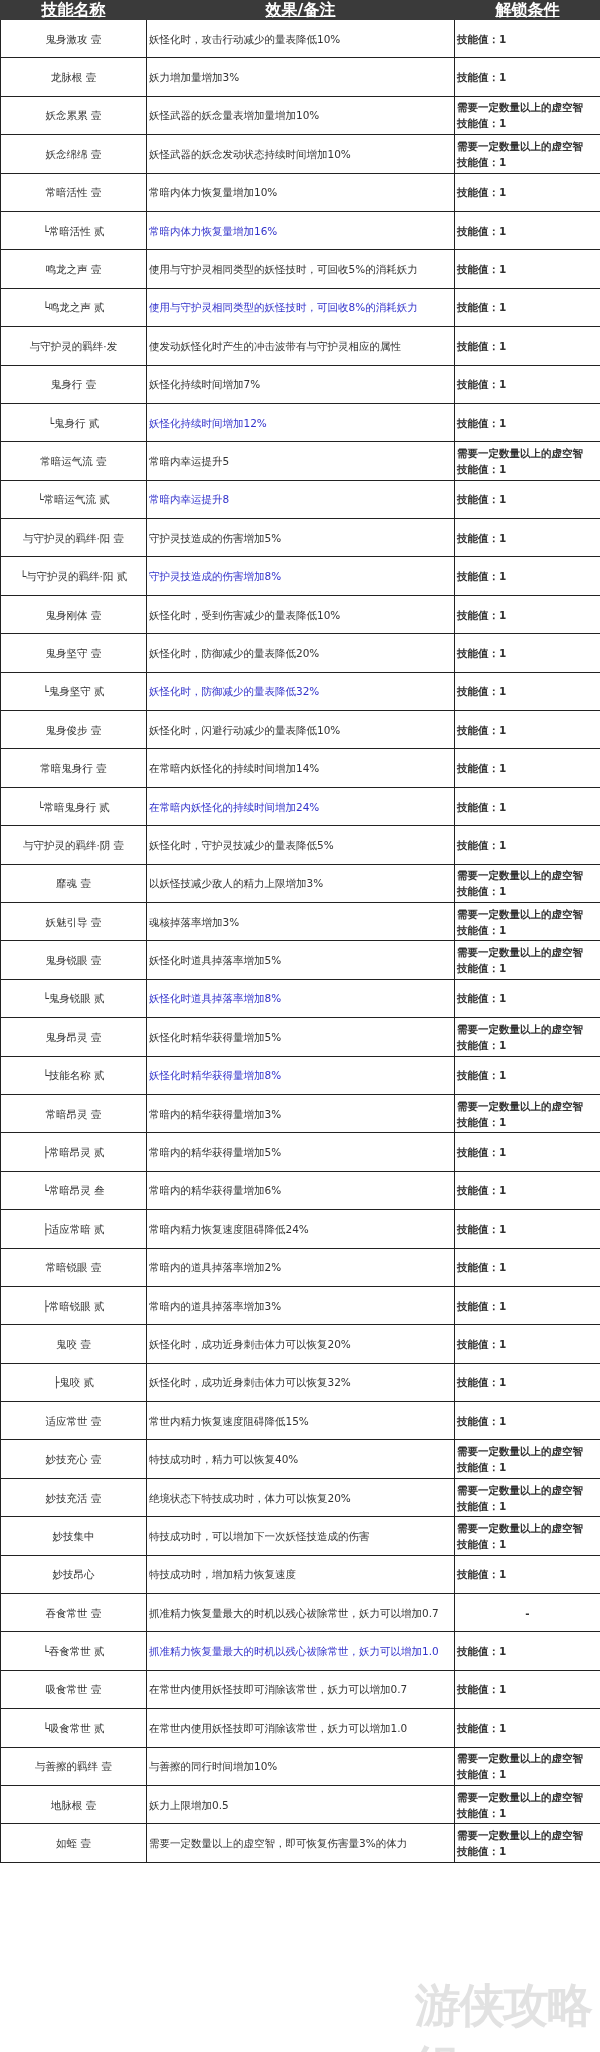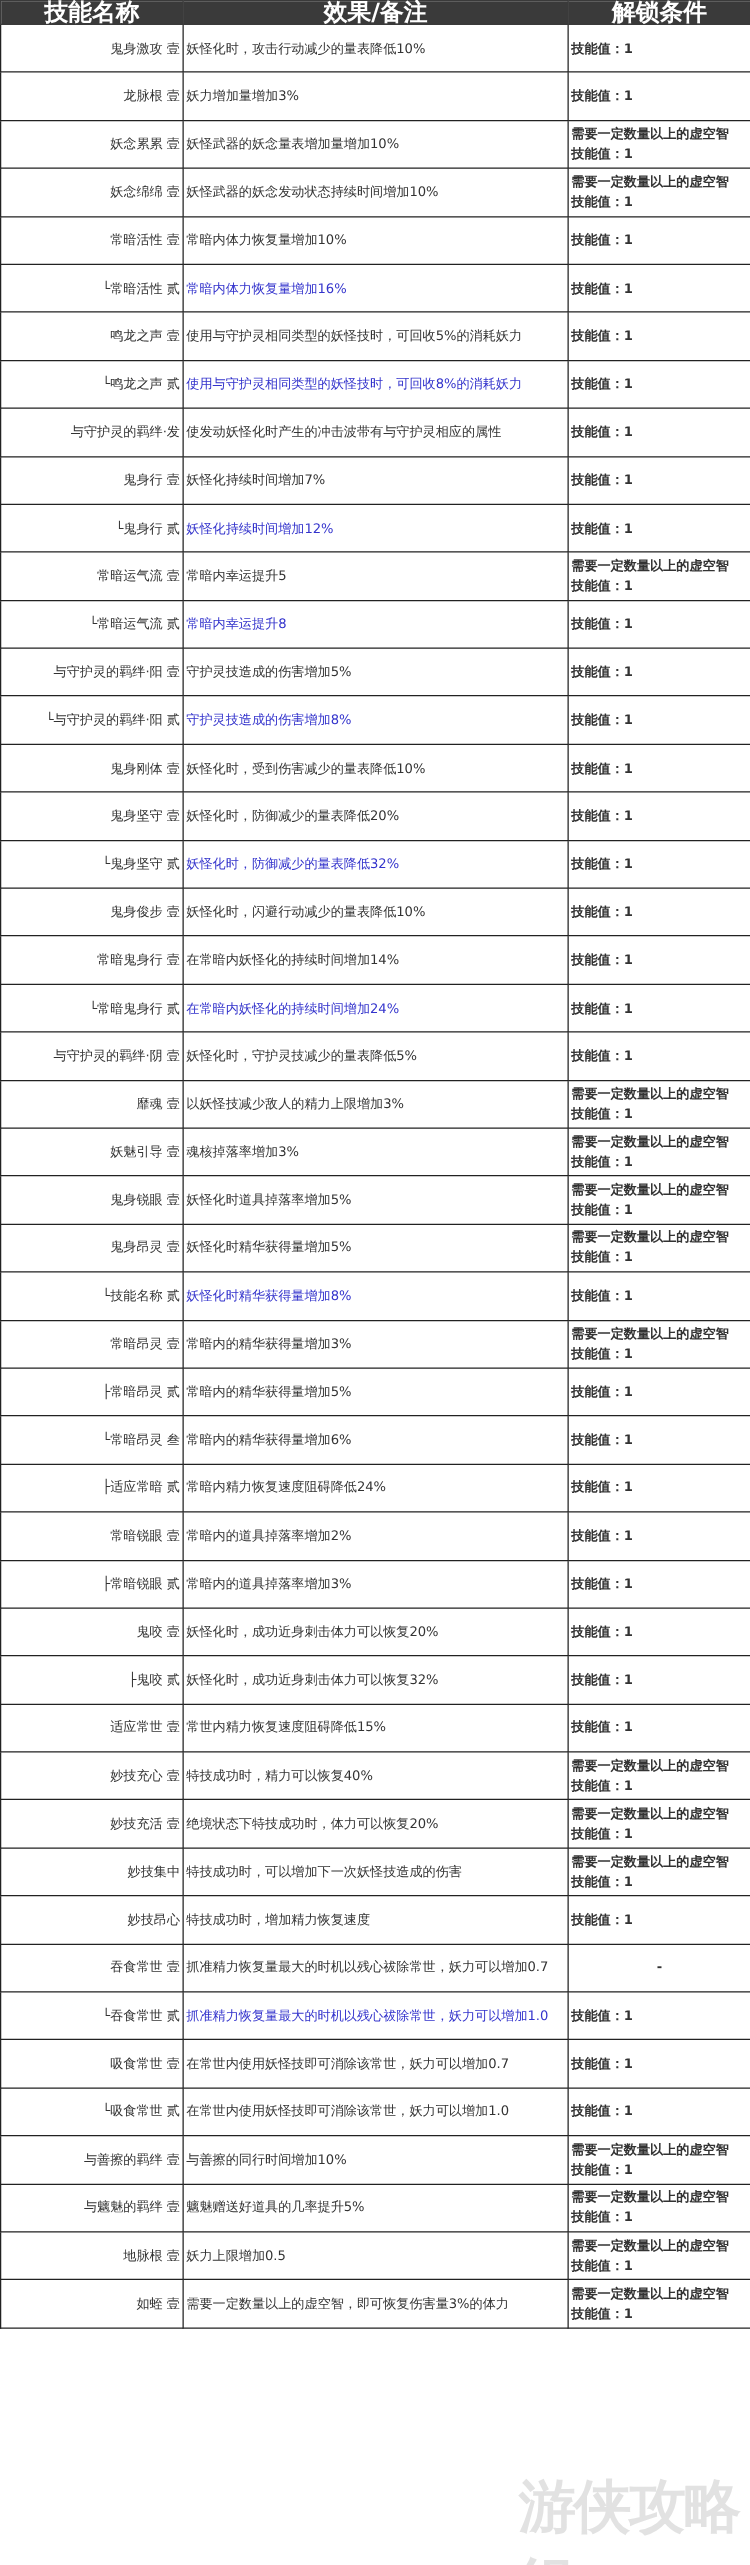--- a/index.html
+++ b/index.html
@@ -1,24 +1,24 @@
 <!DOCTYPE html>
 <html><head>
 <meta charset="utf-8">
 <style>
   html, body { margin: 0; padding: 0; background: #ffffff; }
   body { width: 600px; height: 2052px; overflow: hidden; position: relative;
          font-family: "DejaVu Sans", "Liberation Sans", sans-serif; }
   table.skills { border-collapse: collapse; width: 600px; table-layout: fixed; }
   col.c1 { width: 146px; } col.c2 { width: 308px; } col.c3 { width: 146px; }
-  thead th { background: #3a3a3a; color: #ffffff; font-weight: bold; font-size: 19px;
-             height: 18px; padding: 0; line-height: 18px; border: 1px solid #3a3a3a; text-align: center; }
+  thead th { background: #3a3a3a; color: #ffffff; font-weight: bold; font-size: 16px;
+             height: 18px; padding: 0; line-height: 18px; border: 1px solid #3a3a3a; text-align: center; text-decoration: underline; }
   tbody td { border: 1px solid #222; height: 37.4px; padding: 0 2px; font-size: 10.5px; color: #333;
              vertical-align: middle; line-height: 16px; }
-  td.name { text-align: right; }
+  td.name { text-align: center; }
   td.effect { text-align: left; padding-left: 2px; }
   td.effect.blue { color: #3333cc; }
   td.cond { text-align: left; padding-left: 2px; white-space: nowrap; overflow: hidden; font-weight: bold; }
   td.cond.center { text-align: center; }
   .cond-line { display: block; }
   .watermark { position: absolute; left: 415px; top: 1975px; font-size: 46px; font-weight: bold;
                color: rgba(150,150,150,0.28); letter-spacing: -2px; pointer-events: none; }
 </style>
 </head>
 <body>
@@ -212,20 +212,27 @@
       </tr>
       <tr>
         <td class="name">鬼身锐眼 壹</td>
         <td class="effect">妖怪化时道具掉落率增加5%</td>
         <td class="cond">
           <span class="cond-line">需要一定数量以上的虚空智</span>
           <span class="cond-line">技能值：1</span>
         </td>
       </tr>
       <tr>
+        <td class="name">└鬼身锐眼 贰</td>
+        <td class="effect blue">妖怪化时道具掉落率增加8%</td>
+        <td class="cond">
+          <span class="cond-line">技能值：1</span>
+        </td>
+      </tr>
+      <tr>
         <td class="name">鬼身昂灵 壹</td>
         <td class="effect">妖怪化时精华获得量增加5%</td>
         <td class="cond">
           <span class="cond-line">需要一定数量以上的虚空智</span>
           <span class="cond-line">技能值：1</span>
         </td>
       </tr>
       <tr>
         <td class="name">└技能名称 贰</td>
         <td class="effect blue">妖怪化时精华获得量增加8%</td>
@@ -352,28 +359,20 @@
       <tr>
         <td class="name">└吸食常世 贰</td>
         <td class="effect">在常世内使用妖怪技即可消除该常世，妖力可以增加1.0</td>
         <td class="cond">
           <span class="cond-line">技能值：1</span>
         </td>
       </tr>
       <tr>
         <td class="name">与善擦的羁绊 壹</td>
         <td class="effect">与善擦的同行时间增加10%</td>
-        <td class="cond">
-          <span class="cond-line">需要一定数量以上的虚空智</span>
-          <span class="cond-line">技能值：1</span>
-        </td>
-      </tr>
-      <tr>
-        <td class="name">与魑魅的羁绊 壹</td>
-        <td class="effect">魑魅赠送好道具的几率提升5%</td>
         <td class="cond">
           <span class="cond-line">需要一定数量以上的虚空智</span>
           <span class="cond-line">技能值：1</span>
         </td>
       </tr>
       <tr>
         <td class="name">地脉根 壹</td>
         <td class="effect">妖力上限增加0.5</td>
         <td class="cond">
           <span class="cond-line">需要一定数量以上的虚空智</span>

